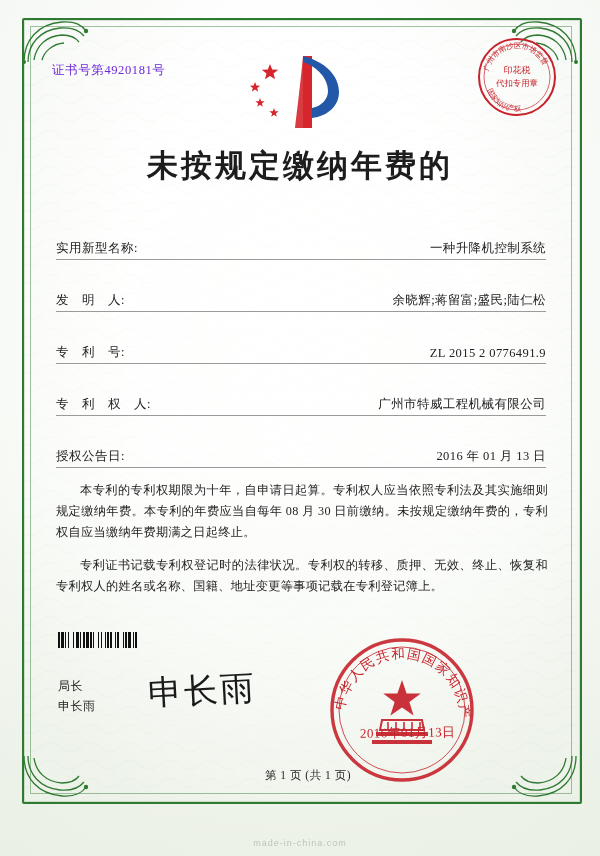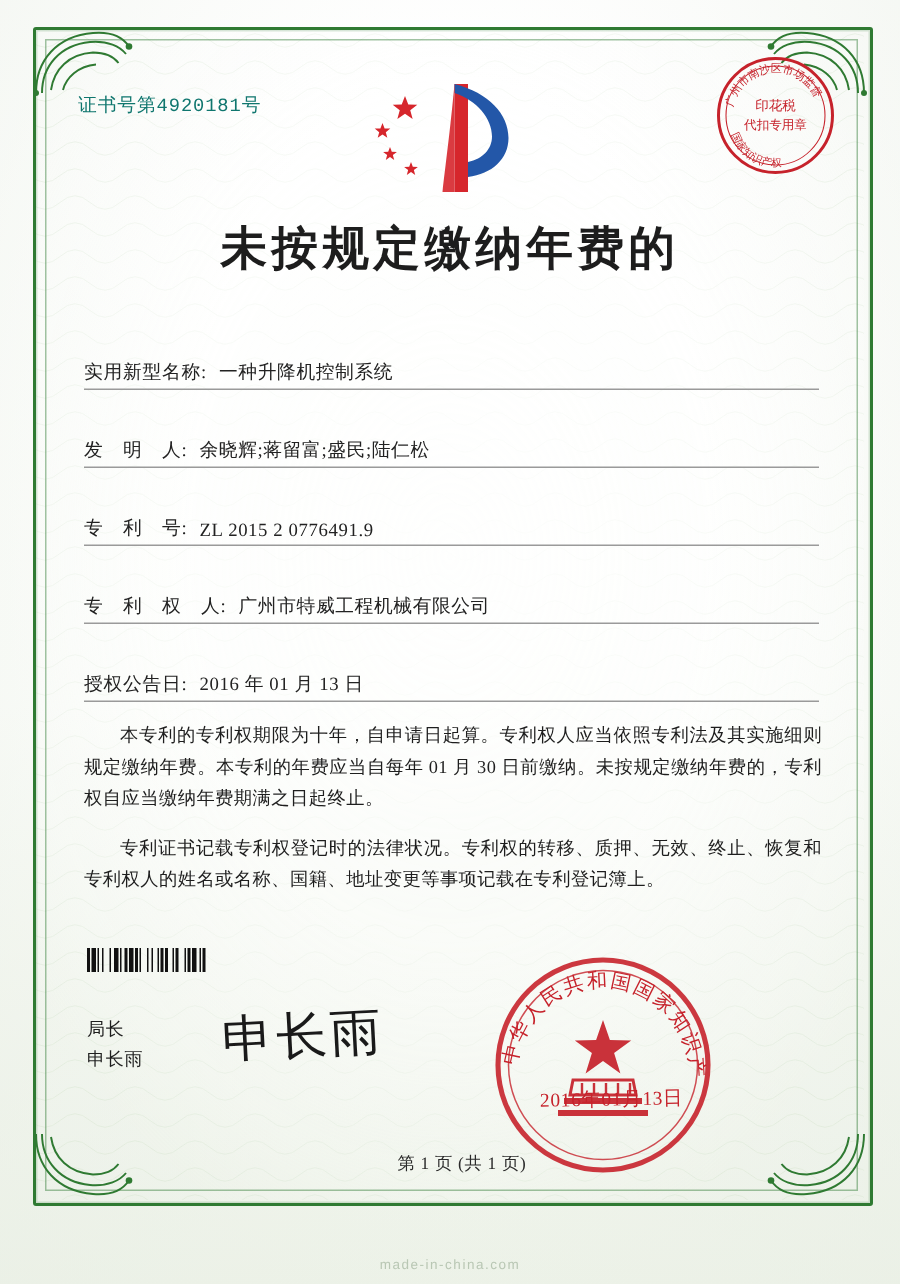--- a/index.html
+++ b/index.html
@@ -64,23 +64,23 @@
   .corner.tr { right: 18px; top: 14px; transform: scaleX(-1); }
   .corner.bl { left: 18px;  bottom: 52px; transform: scaleY(-1); }
   .corner.br { right: 18px; bottom: 52px; transform: scale(-1,-1); }
 
   
   .cert-no {
     position: absolute;
     left: 52px;
     top: 62px;
     font-size: 12.5px;
-    color: #0f766e;
+    color: #6d28d9;
     letter-spacing: 0.6px;
-    font-family: Liberation Mono, monospace;
+    font-family: Liberation Serif, serif;
   }
   .logo {
     position: absolute;
     left: 50%;
     top: 48px;
     transform: translateX(-50%);
     width: 120px;
     height: 86px;
   }
   .title {
@@ -110,20 +110,21 @@
     left: 56px;
     top: 214px;
     width: 490px;
   }
   .field-row {
     display: flex;
     align-items: flex-end;
     margin-bottom: 6px;
     height: 46px;
     position: relative;
+    text-align: right;
   }
   .field-label {
     font-size: 12.5px;
     color: #222;
     white-space: nowrap;
     letter-spacing: 0.5px;
     padding-bottom: 3px;
   }
   .field-value {
     font-size: 12.5px;
@@ -352,21 +353,21 @@
       <span class="field-rule"></span>
     </div>
     <div class="field-row">
       <span class="field-label">授权公告日:</span>
       <span class="field-value">2016 年 01 月 13 日</span>
       <span class="field-rule"></span>
     </div>
   </div>
 
   <div class="paragraphs">
-    <p class="para">本专利的专利权期限为十年，自申请日起算。专利权人应当依照专利法及其实施细则规定缴纳年费。本专利的年费应当自每年 01 月 30 日前缴纳。未按规定缴纳年费的，专利权自应当缴纳年费期满之日起终止。</p>
+    <p class="para">本专利的专利权期限为十年，自申请日起算。专利权人应当依照专利法及其实施细则规定缴纳年费。本专利的年费应当自每年 08 月 30 日前缴纳。未按规定缴纳年费的，专利权自应当缴纳年费期满之日起终止。</p>
     <p class="para">专利证书记载专利权登记时的法律状况。专利权的转移、质押、无效、终止、恢复和专利权人的姓名或名称、国籍、地址变更等事项记载在专利登记簿上。</p>
   </div>
 
   <div class="barcode" id="barcode">
       <i style="width:2px;"></i>
       <i style="width:1px;background:transparent;"></i>
       <i style="width:3px;"></i>
       <i style="width:1px;background:transparent;"></i>
       <i style="width:1px;"></i>
       <i style="width:2px;background:transparent;"></i>

